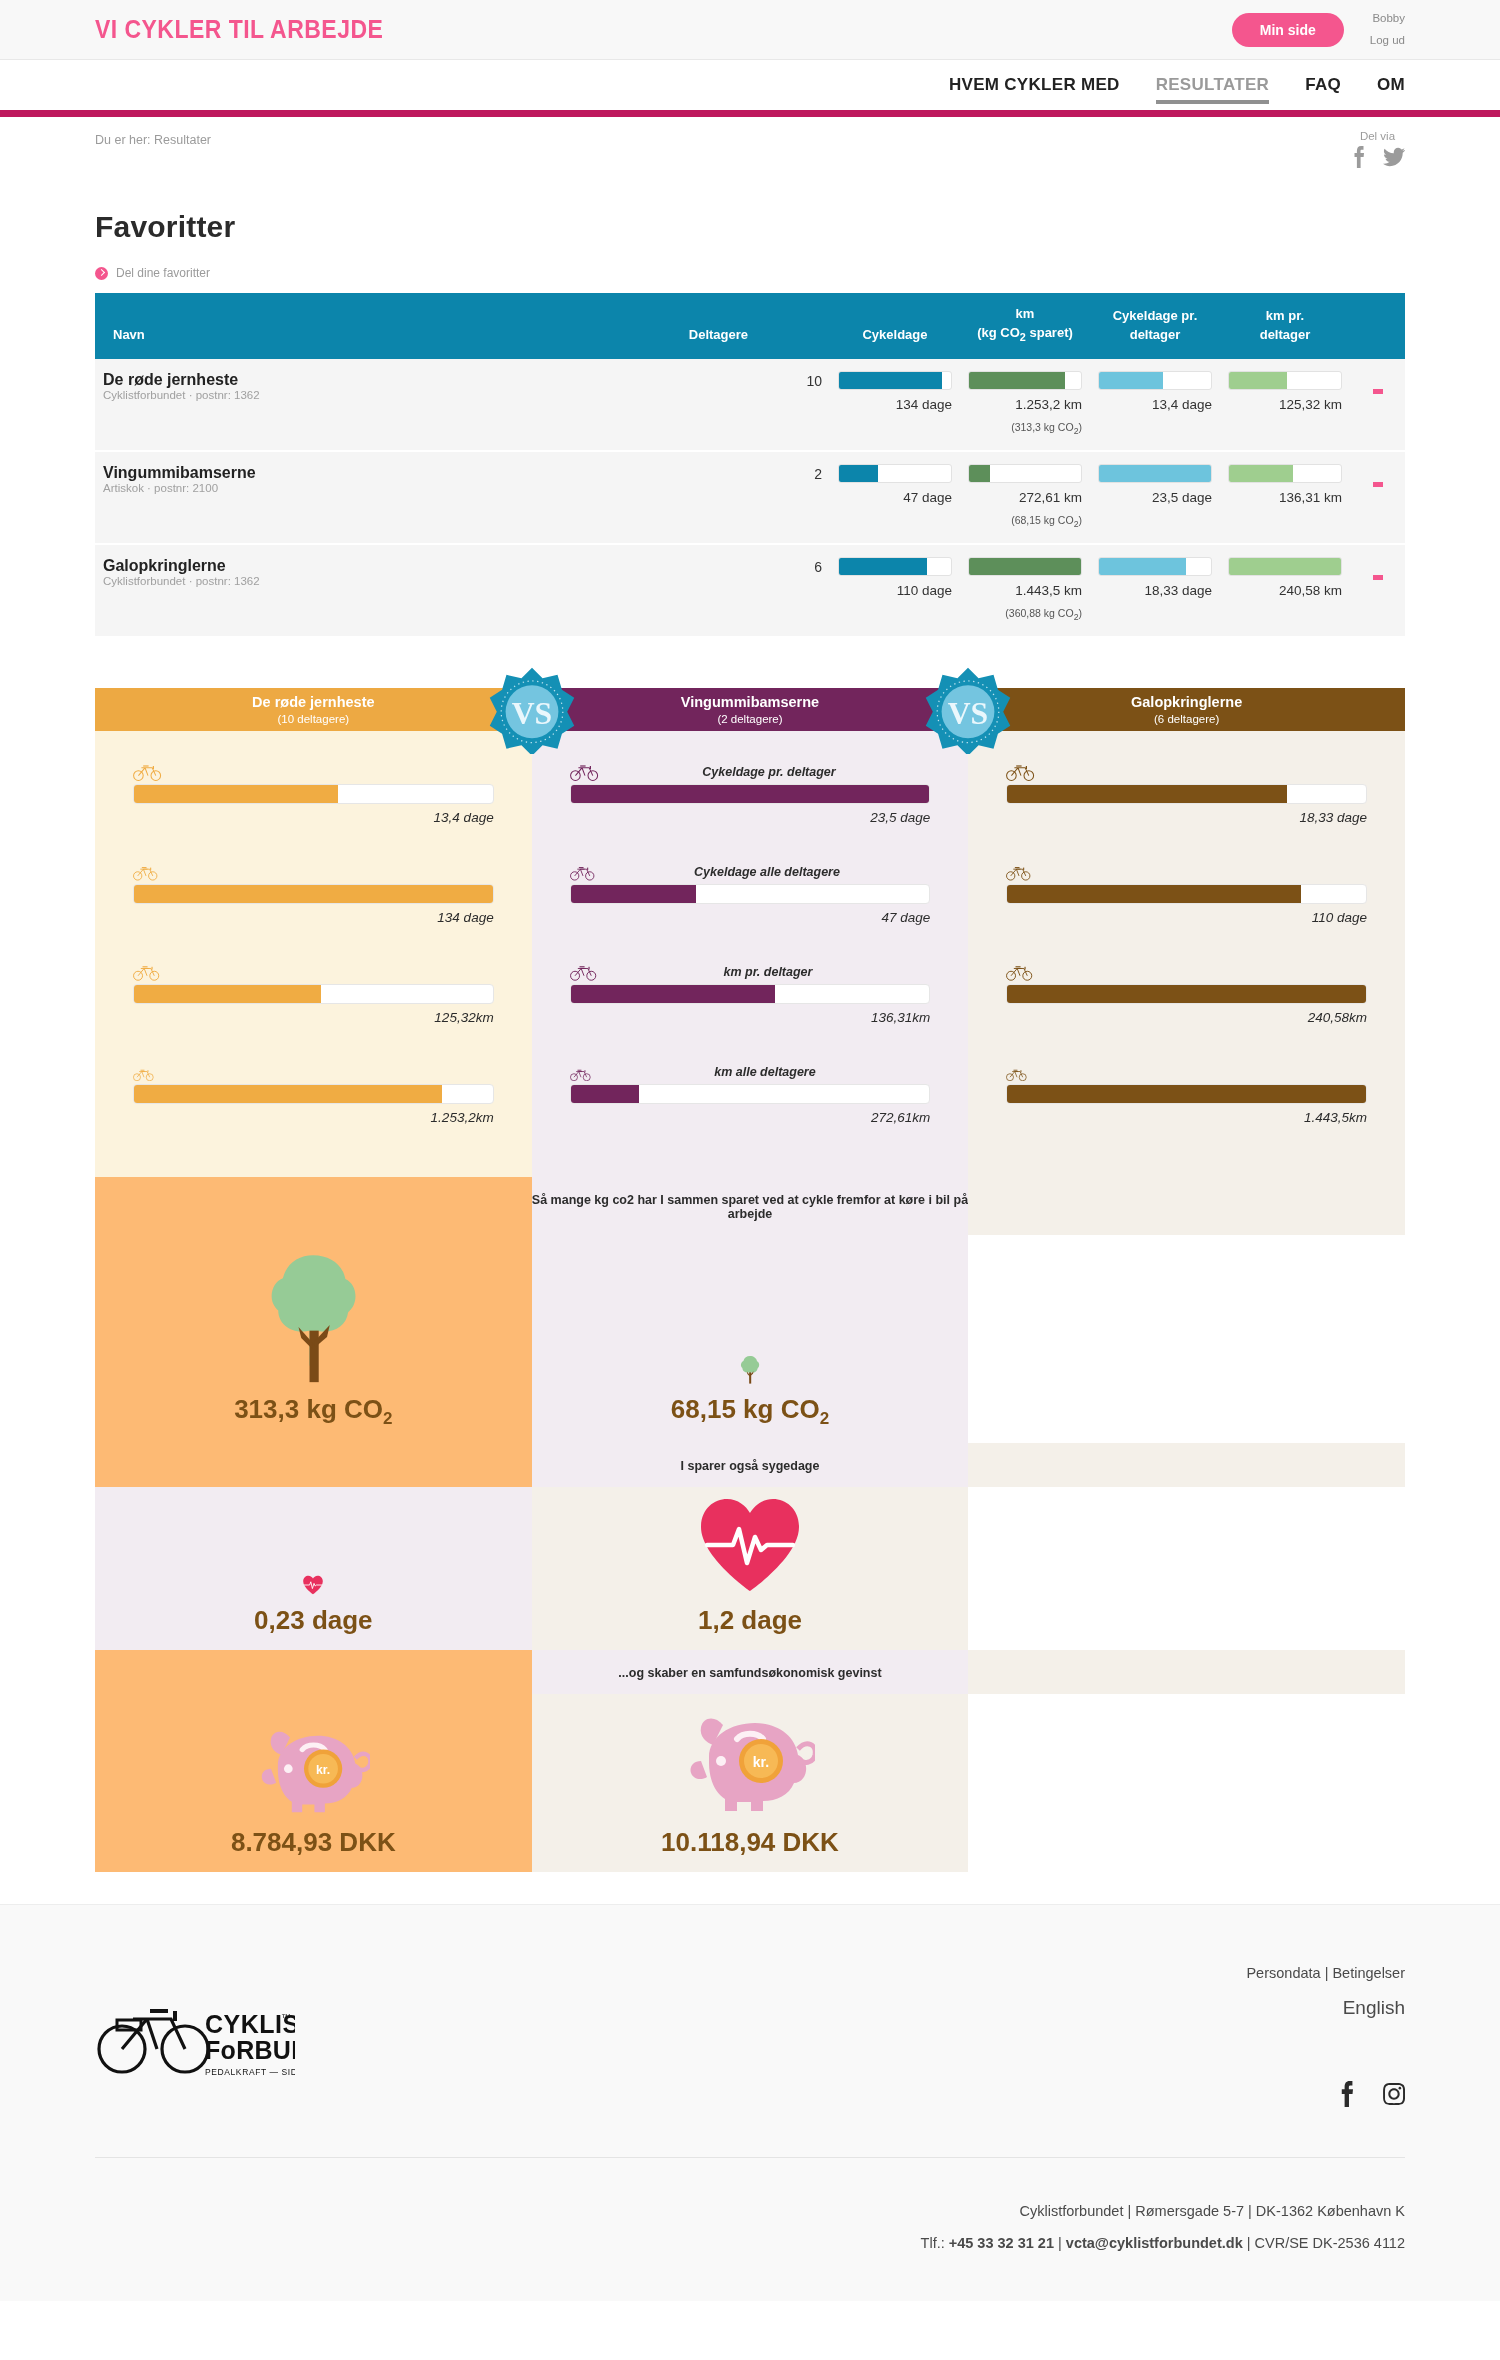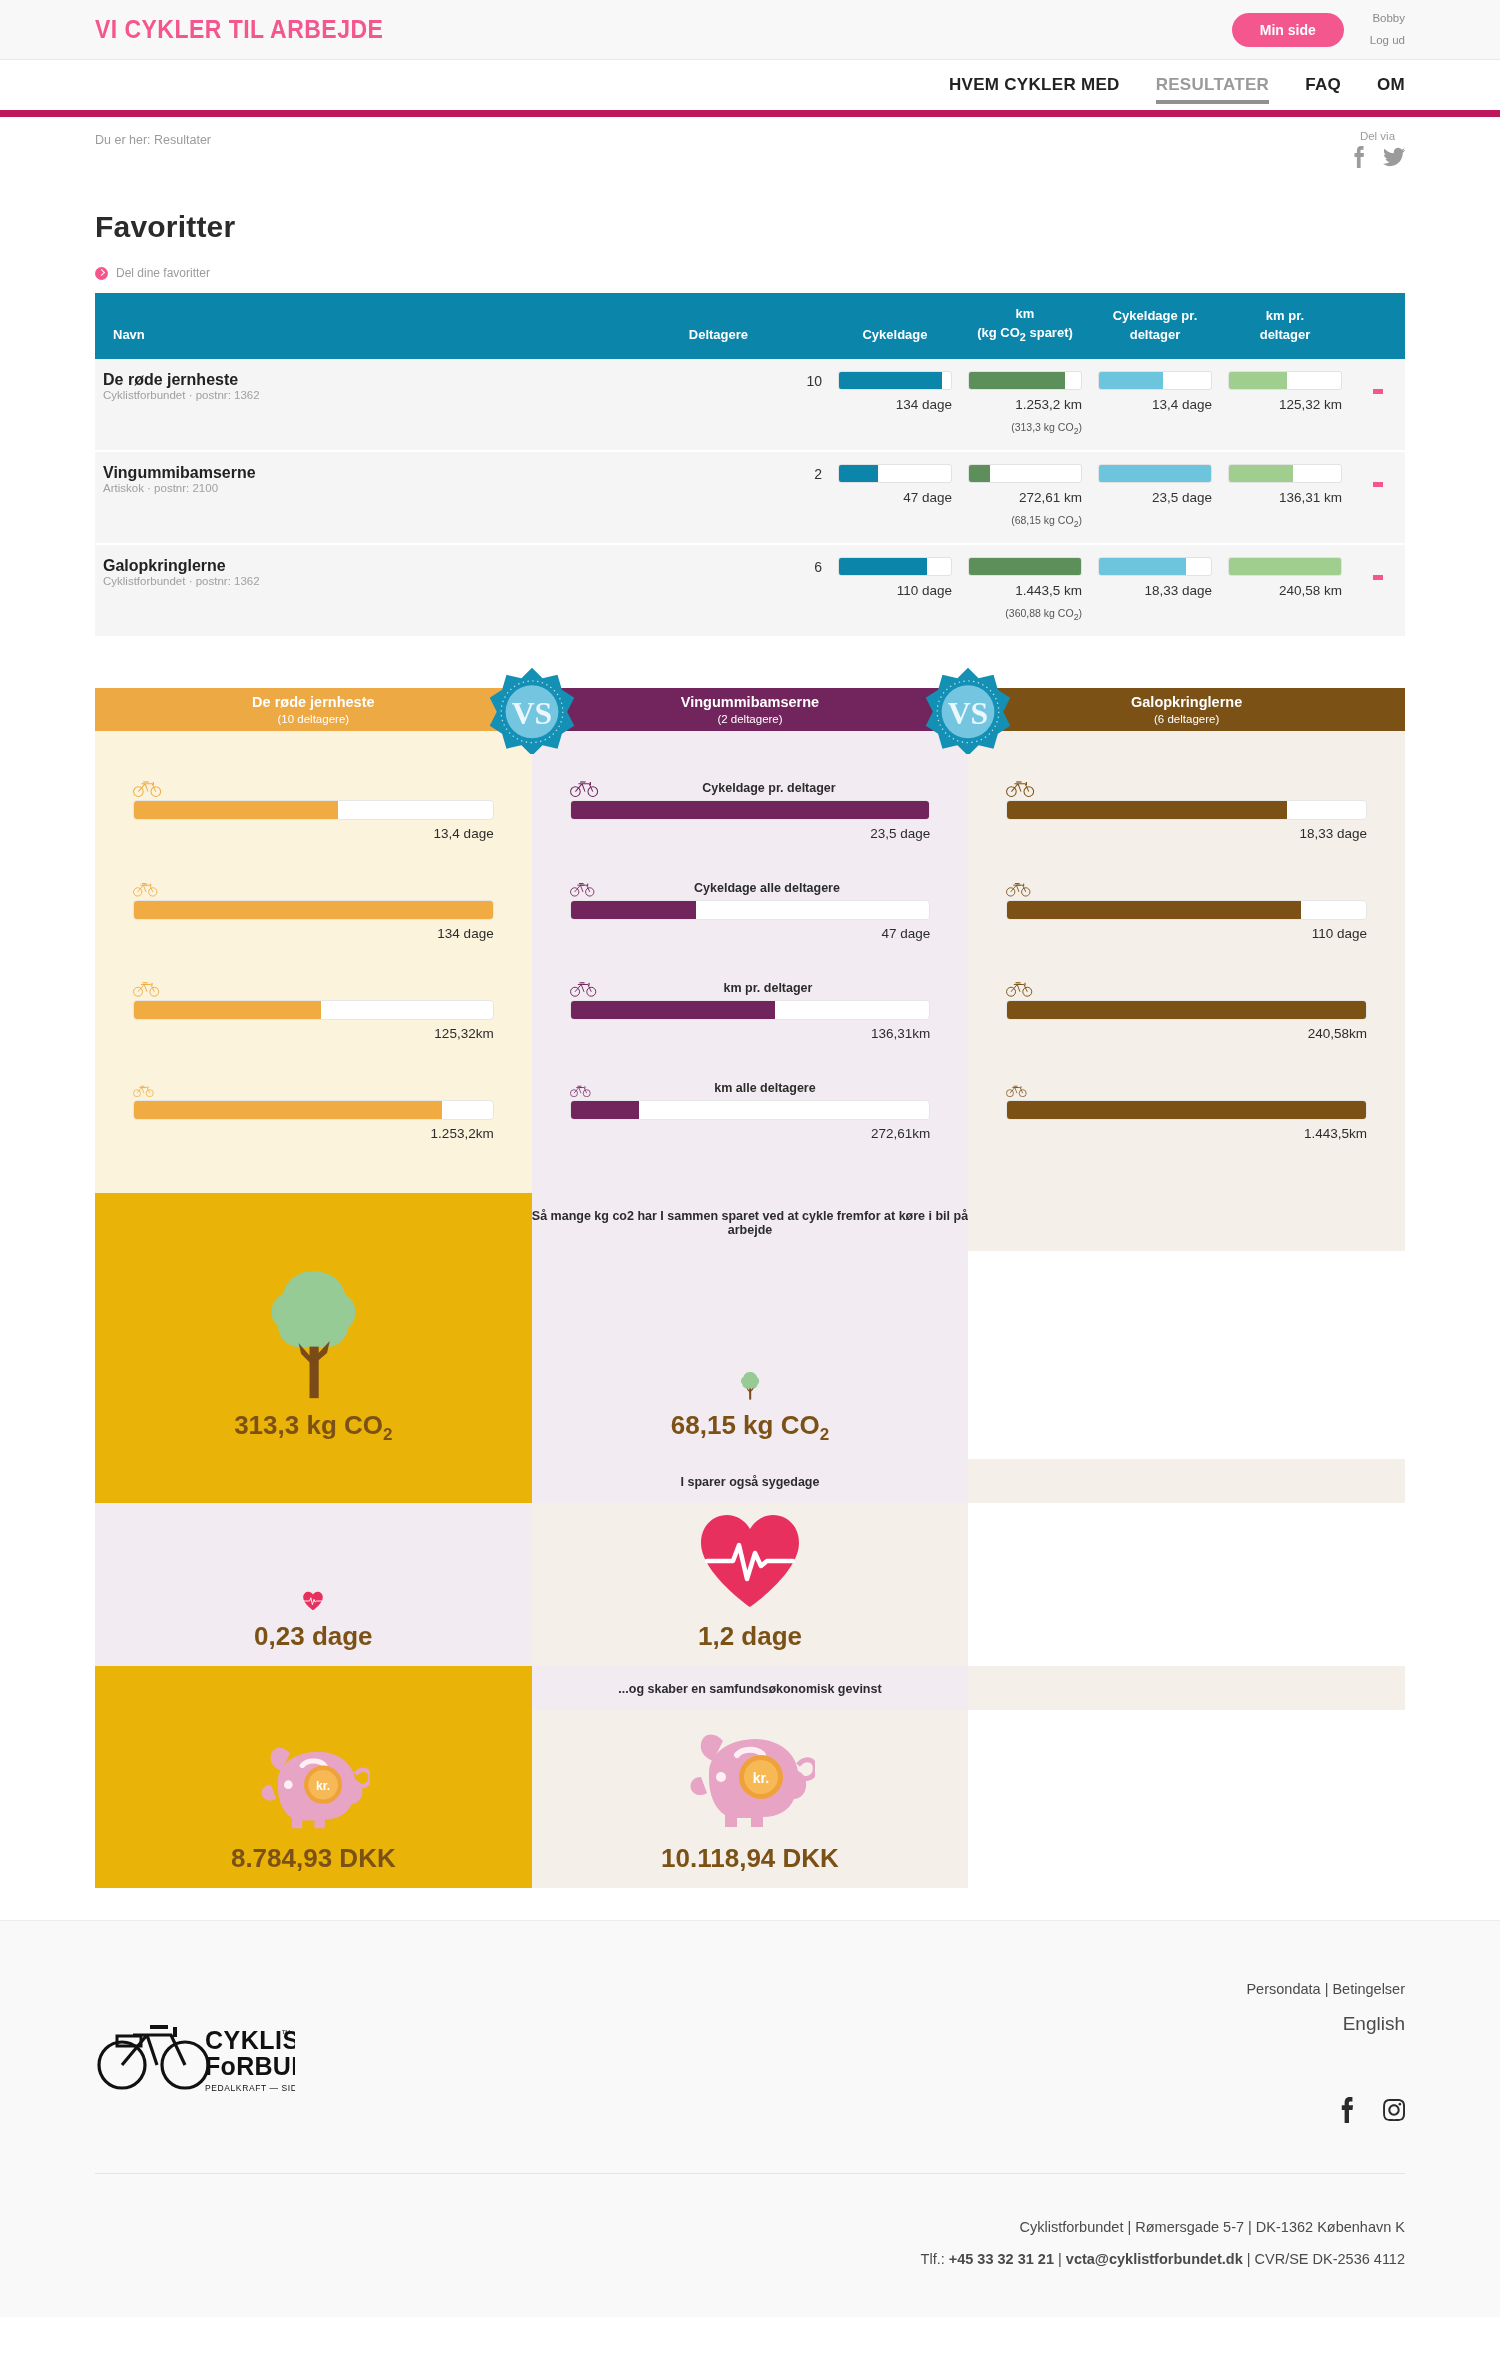--- a/index.html
+++ b/index.html
@@ -208,21 +208,21 @@
     line-height: 1.3;
   }
   .col-head .ch-name { font-size: 14.5px; font-weight: bold; }
   .col-head .ch-sub  { font-size: 11.5px; }
   .col-a .col-head { background: #eda943; }
   .col-b .col-head { background: #72255c; }
   .col-c .col-head { background: #7c5116; }
   .col-a .col-body { background: #fcf3dd; }
   .col-b .col-body { background: #f2ecf2; }
   .col-c .col-body { background: #f4f0e9; }
-  .col-body { padding: 32px 38px 30px 38px; }
+  .col-body { padding: 16px 38px 30px 38px; font-style: italic; }
 
   .vs-badge {
     position: absolute;
     top: -22px;
     width: 88px;
     height: 88px;
     z-index: 5;
     pointer-events: none;
   }
   .vs-1 { left: calc(33.3333% - 44px); }
@@ -280,21 +280,21 @@
     font-size: 26px;
     font-weight: bold;
     color: #7c5116;
     margin-top: 10px;
     white-space: nowrap;
   }
   .icon-stat .big-val sub { font-size: 17px; }
 
   .section-bg { display: flex; }
   .sec-col { width: 33.3333%; padding-bottom: 8px; }
-  .sec-a { background: #eab308; }
+  .sec-a { background: #fdba74; }
   .sec-b { background: #f2ecf2; }
   .sec-c { background: #f4f0e9; }
 
   
   footer {
     margin-top: 32px;
     background: #f9f9f9;
     border-top: 1px solid #ededed;
     padding: 60px 95px 0 95px;
   }

